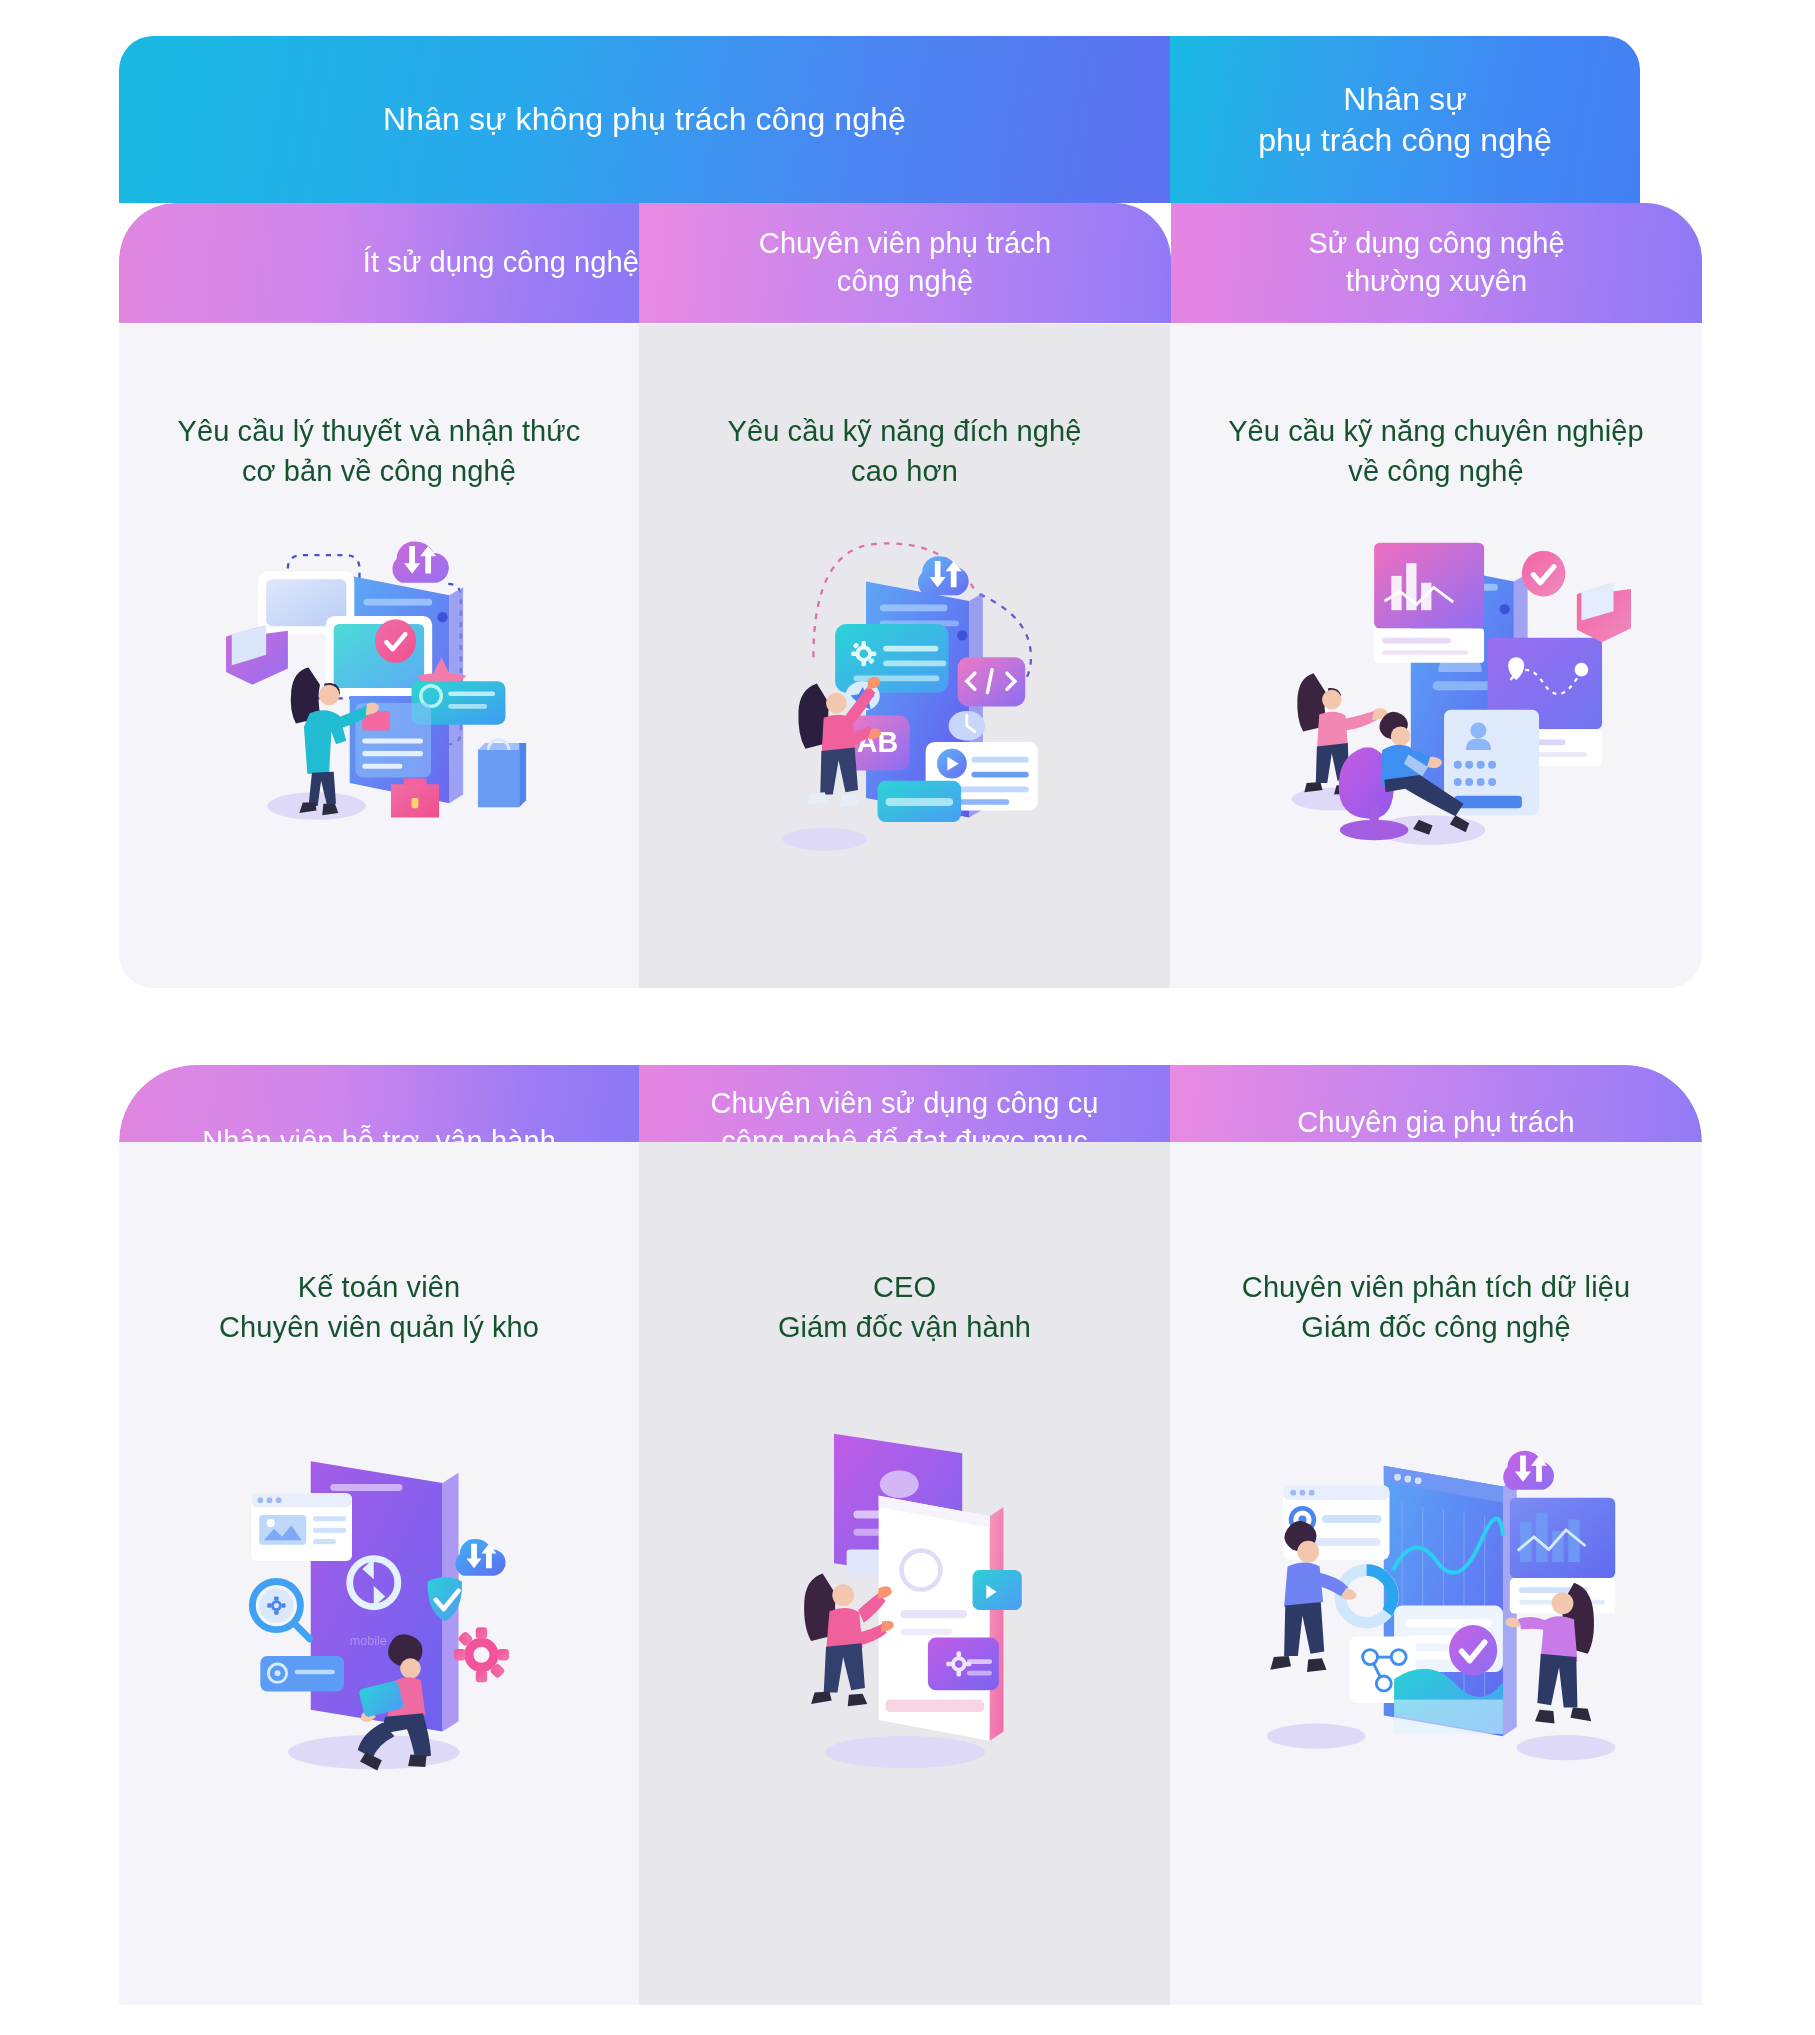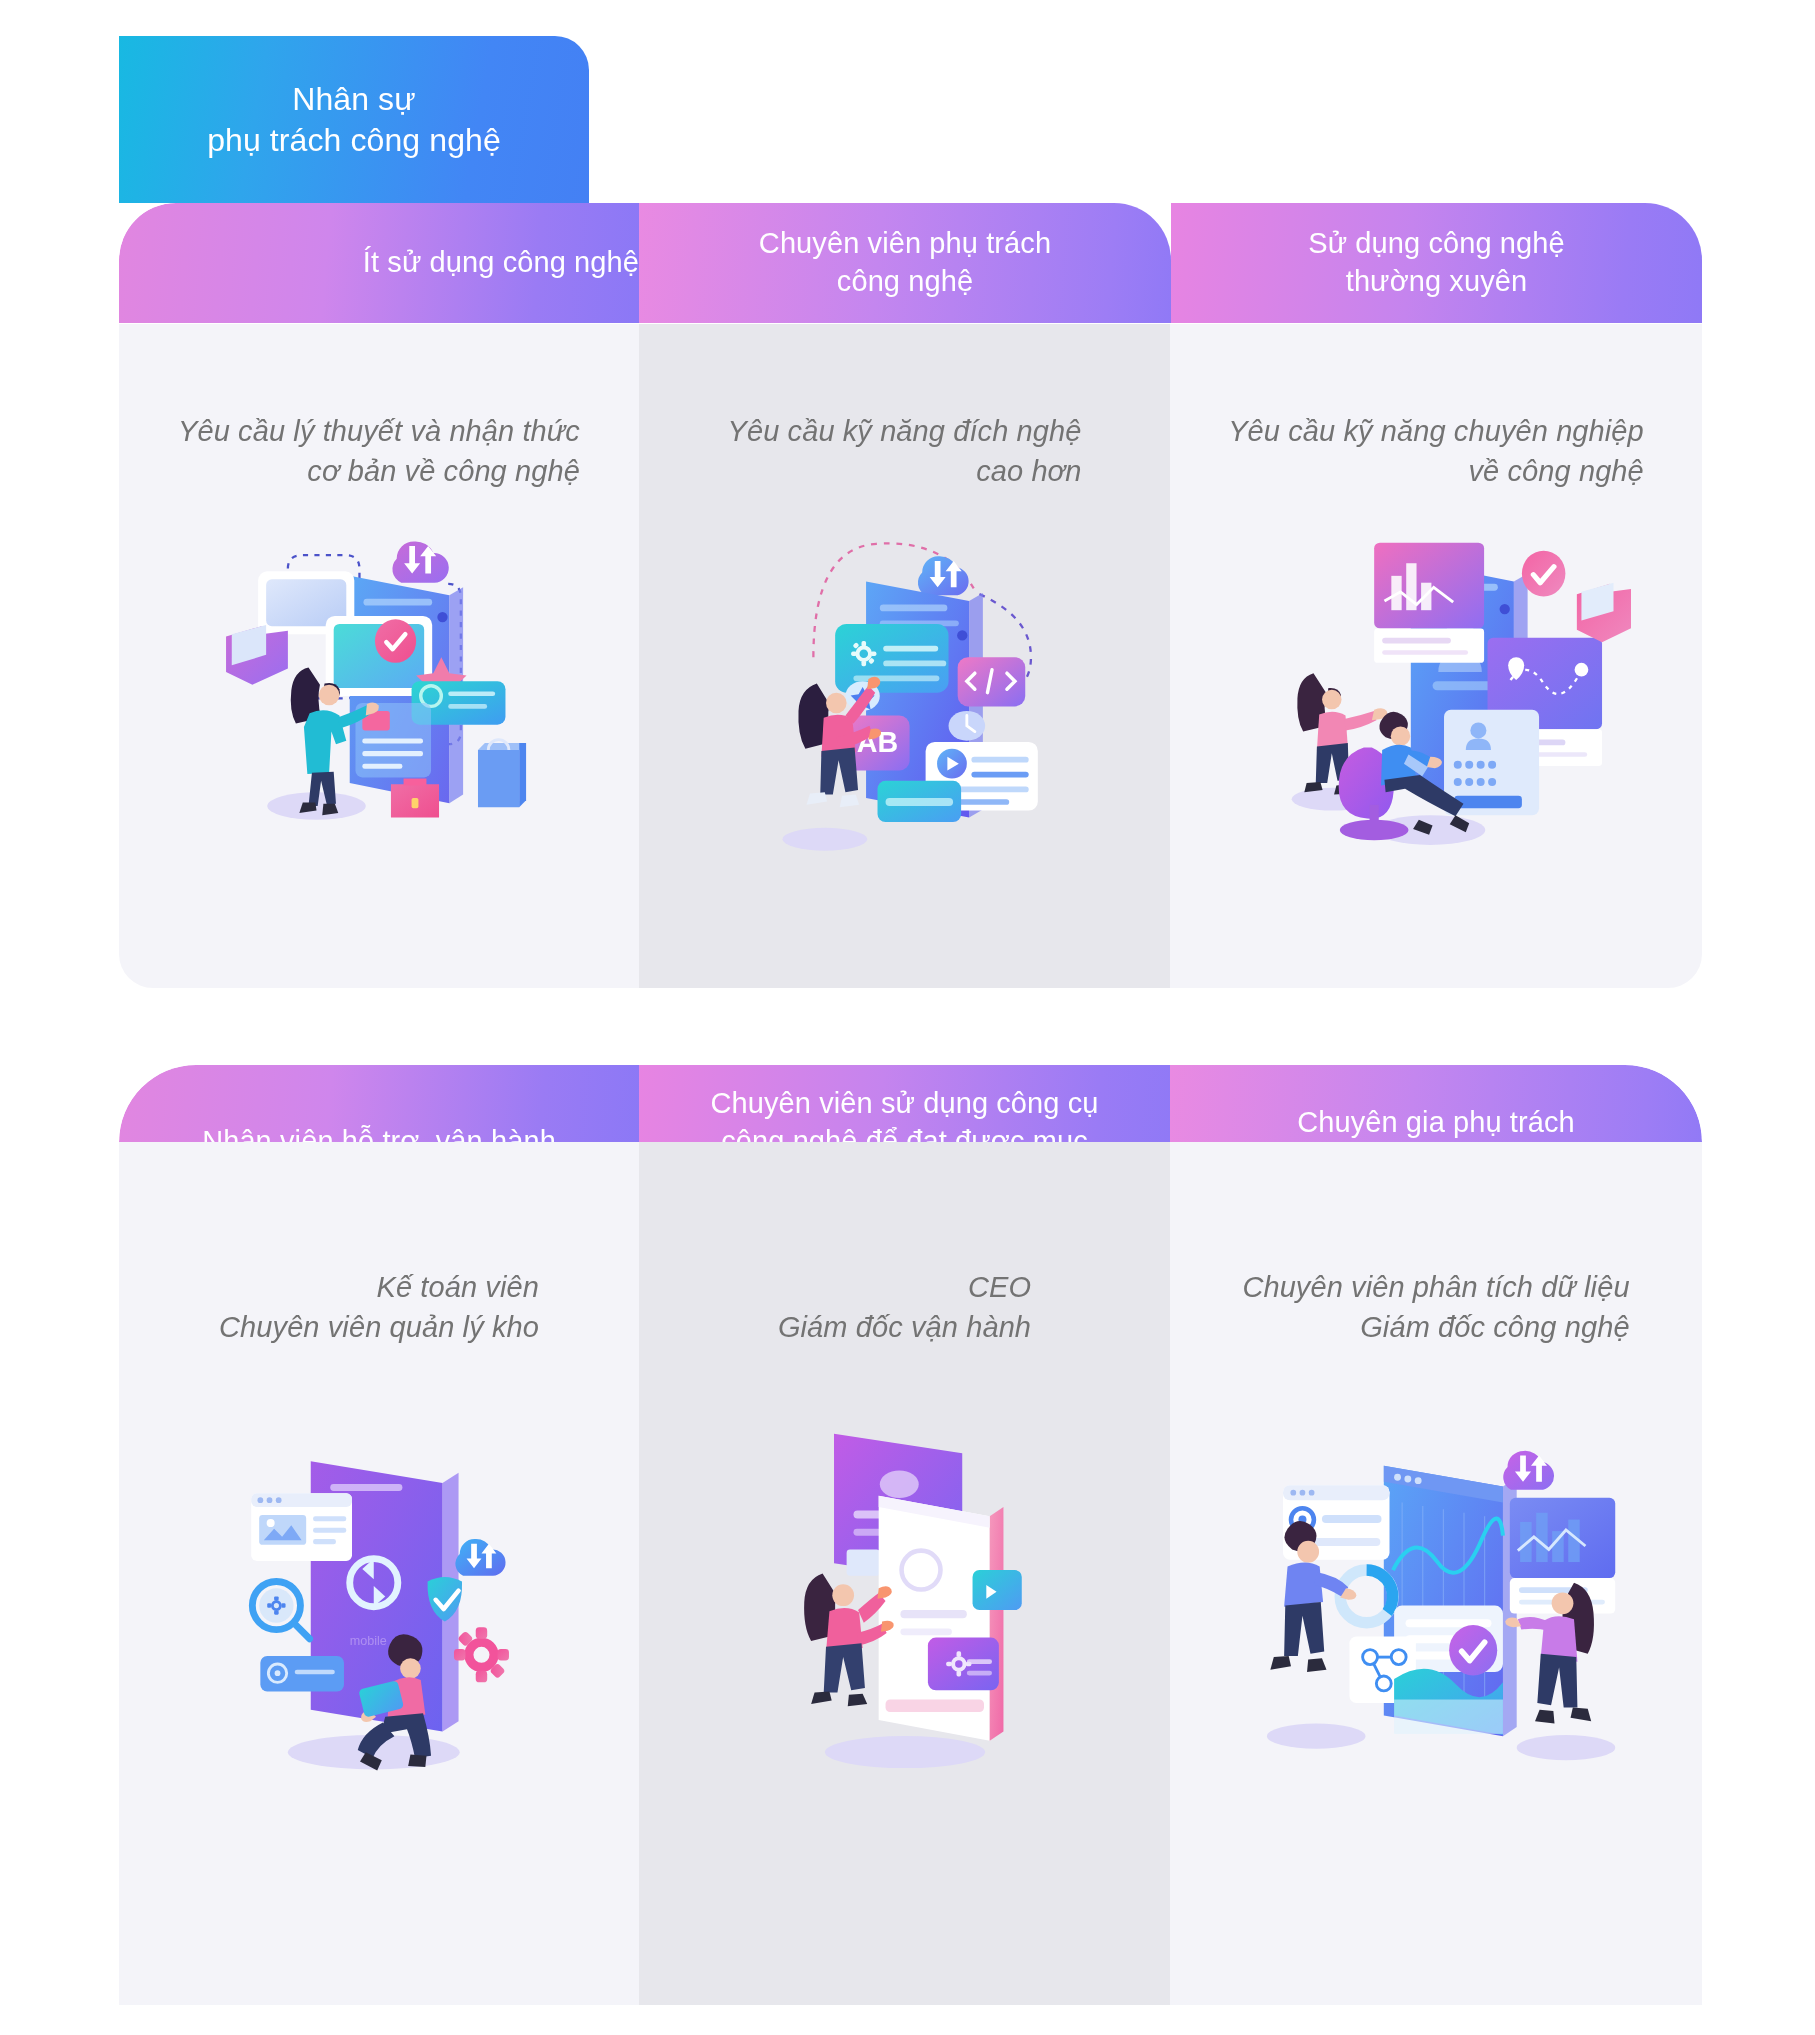--- a/index.html
+++ b/index.html
@@ -71,37 +71,40 @@
   .col { position: relative; display: flex; flex-direction: column; align-items: center; }
   .col.c1 { width: 520px; background: #f4f4f9; }
   .col.c2 { width: 531px; background: #e7e7ec; }
   .col.c3 { width: 532px; background: #f4f4f9; }
   #section-one .col.c1 { border-radius: 0 0 0 34px; }
   #section-one .col.c3 { border-radius: 0 0 34px 0; }
   #section-two .col { padding-top: 40px; }
   #section-two .col.c1 { border-radius: 0 0 0 0; }
 
   .col-text {
-    color: #737373; font-size: 29px; line-height: 1.38; text-align: right;
-    white-space: pre-line; letter-spacing: 0.1px; font-style: italic;
+    color: #14532d; font-size: 29px; line-height: 1.38; text-align: center;
+    white-space: pre-line; letter-spacing: 0.1px;
   }
   #section-one .col-text { margin-top: 87px; }
   #section-two .col-text { margin-top: 85px; }
   .art { margin-top: 23px; }
   #section-two .art { margin-top: 34px; }
   .art svg { display: block; }
 </style>
 </head>
 <body>
 
 <div class="page">
 
   <div class="section" id="section-one">
 
     <div class="band-blue">
+      <div class="seg wide">
+        <div class="label">Nhân sự không phụ trách công nghệ</div>
+      </div>
       <div class="seg narrow">
         <div class="label">Nhân sự
 phụ trách công nghệ</div>
       </div>
     </div>
 
     <div class="band-pink">
       <div class="seg c1">
         <div class="label">Ít sử dụng công nghệ</div>
       </div>

